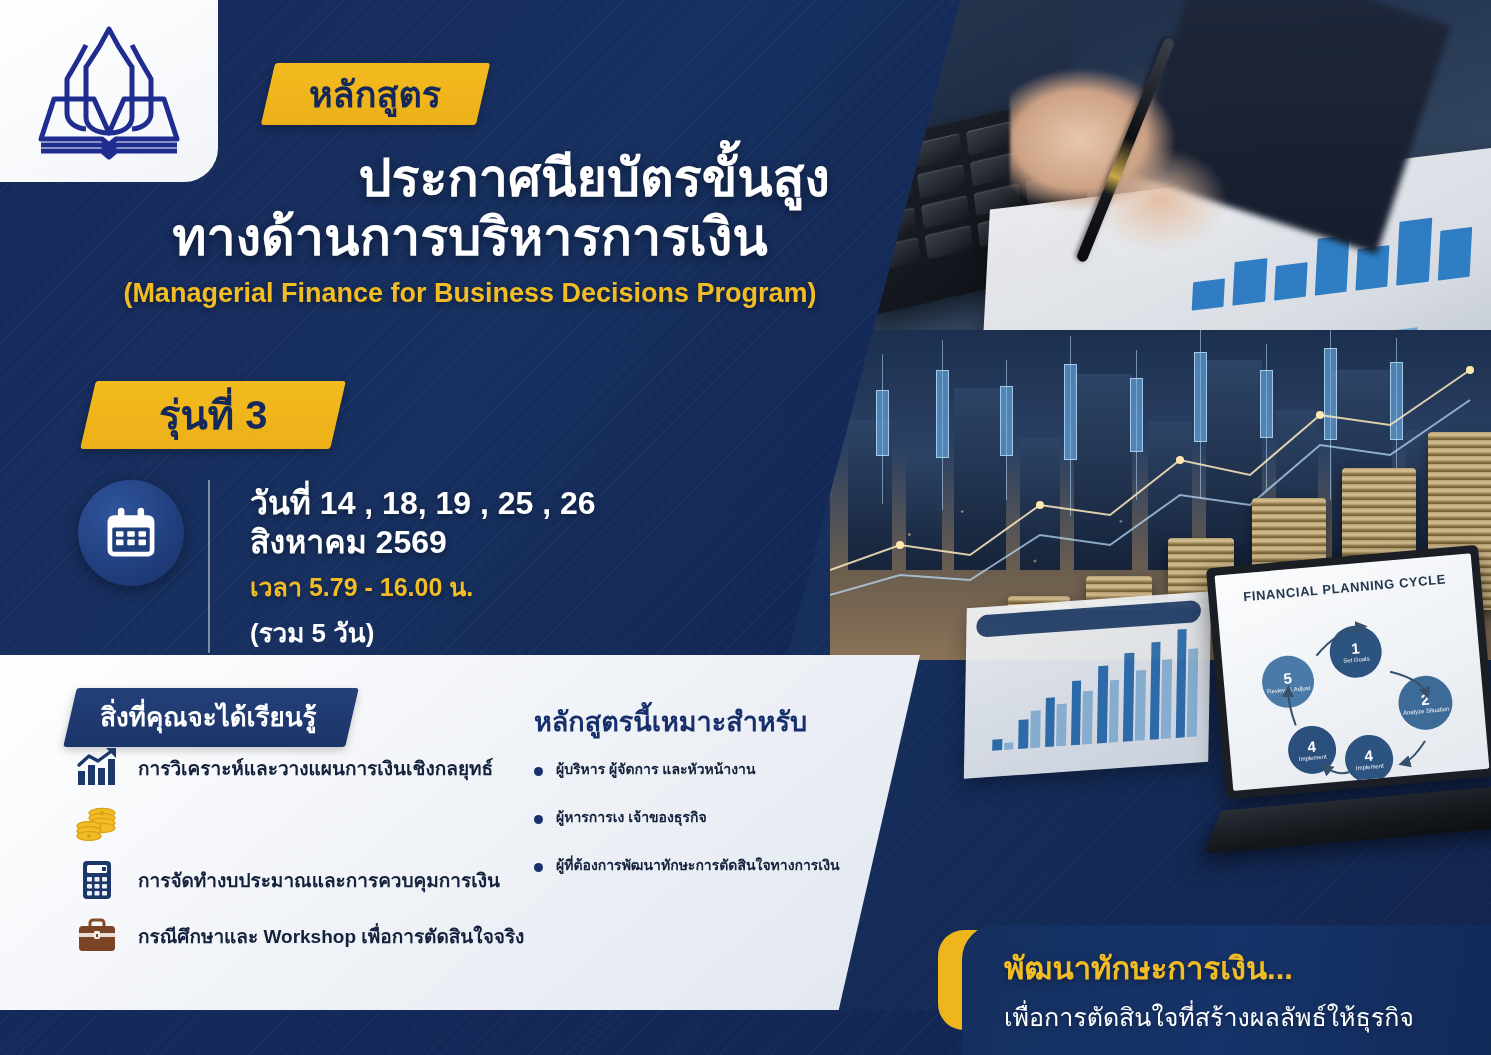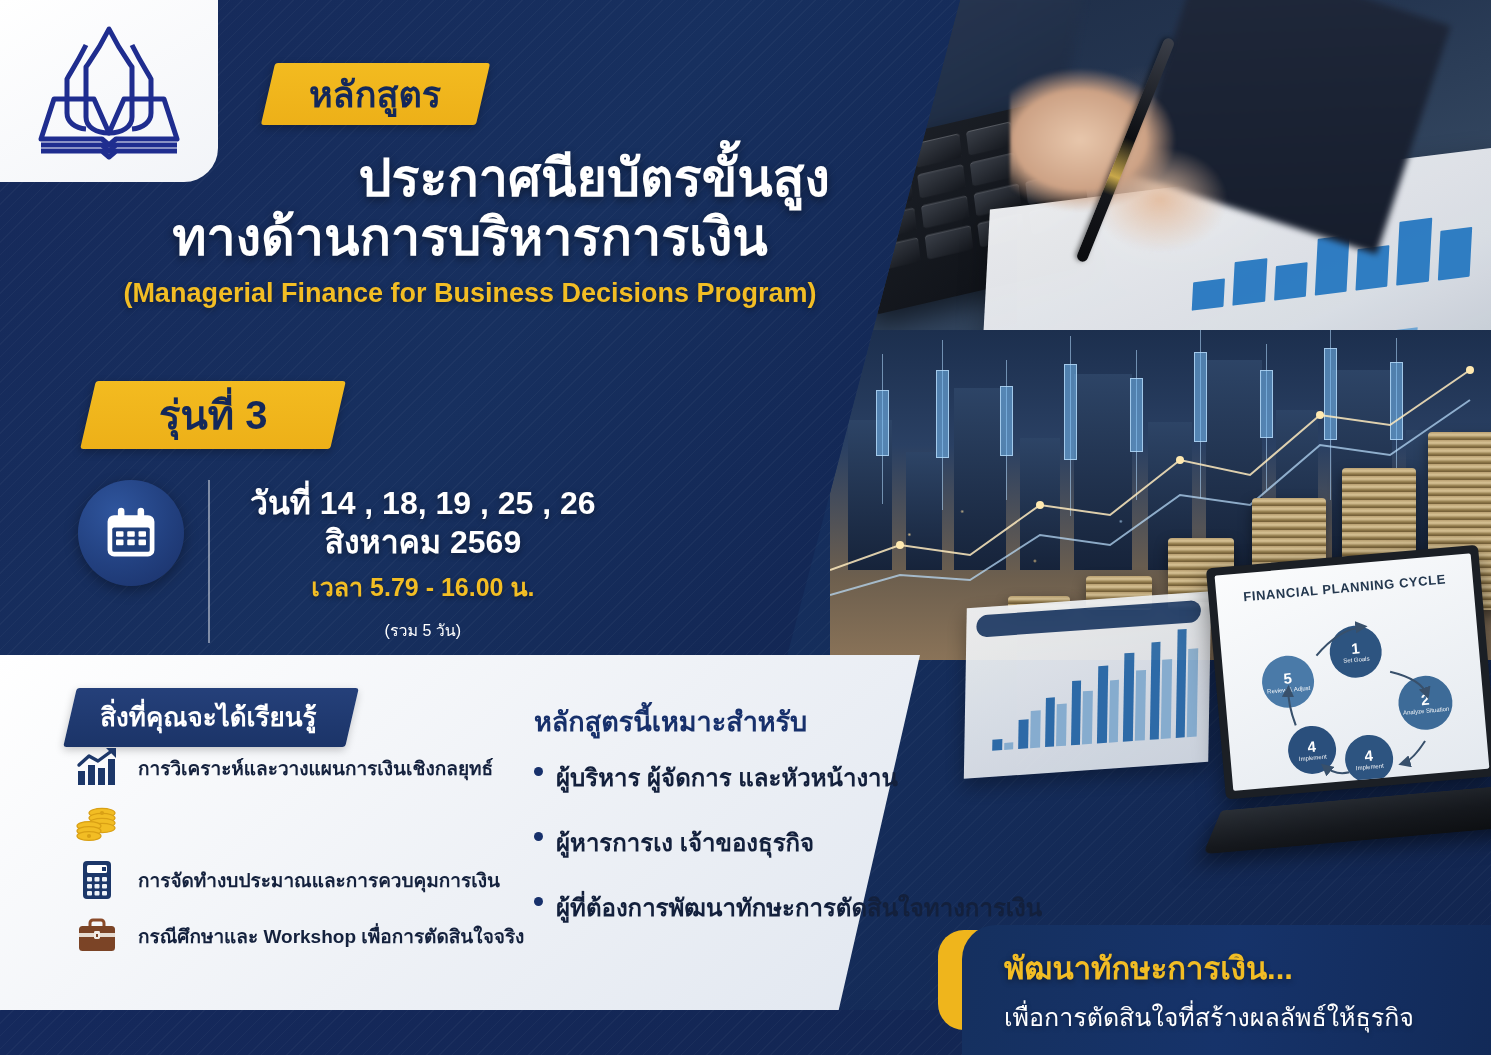--- a/index.html
+++ b/index.html
@@ -223,24 +223,24 @@
   
   .date-row { position: absolute; left: 78px; top: 480px; display: flex; align-items: flex-start; gap: 18px; }
   .cal-circle {
     width: 106px; height: 106px; border-radius: 50%;
     background: radial-gradient(circle at 36% 30%, #2f559d 0%, #22407f 55%, #1a3068 100%);
     display: flex; align-items: center; justify-content: center; flex: none;
     box-shadow: 0 4px 14px rgba(0,0,0,.35);
   }
   .cal-circle svg { width: 60px; height: 60px; }
   .date-divider { width: 2px; align-self: stretch; background: rgba(255,255,255,.45); margin-left: 6px; margin-right: 22px; }
-  .date-texts { padding-top: 4px; text-align: center; }
+  .date-texts { padding-top: 4px; }
   .date-main { color: #fff; font-size: 32px; font-weight: 700; line-height: 1.22; text-shadow: 0 2px 6px rgba(0,0,0,.4); }
   .date-time { color: #f2bd24; font-size: 25px; font-weight: 700; margin-top: 5px; text-shadow: 0 2px 5px rgba(0,0,0,.4); }
-  .date-total { color: #ffffff; font-size: 16px; font-weight: 400; margin-top: 11px; }
+  .date-total { color: #ffffff; font-size: 26px; font-weight: 700; margin-top: 5px; }
 
   
   .white-panel {
     position: absolute; left: 0; top: 655px; width: 920px; height: 358px;
     background: linear-gradient(140deg, #ffffff 0%, #eef1f6 55%, #e1e7f0 100%);
     clip-path: polygon(0 0, 920px 0, 838px 358px, 0 358px);
     border-bottom-right-radius: 30px;
   }
   .white-panel-under {
     position: absolute; left: 0; top: 655px; width: 880px; height: 358px;
@@ -265,21 +265,21 @@
   .learn-item { display: flex; align-items: center; height: 56px; gap: 14px; }
   .learn-ico { width: 54px; height: 46px; flex: none; display: flex; align-items: center; justify-content: center; }
   .learn-ico svg { width: 44px; height: 42px; }
   .learn-txt { color: #14213d; font-size: 19px; font-weight: 600; white-space: nowrap; }
 
   
   .sec2-title { position: absolute; left: 534px; top: 700px; color: #17306b; font-size: 27px; font-weight: 700; }
   .who-list { position: absolute; left: 534px; top: 758px; width: 390px; }
   .who-item { display: flex; align-items: flex-start; gap: 13px; margin-bottom: 26px; }
   .who-dot { width: 9px; height: 9px; border-radius: 50%; background: #17306b; flex: none; margin-top: 9px; }
-  .who-txt { color: #13203c; font-size: 24px; font-weight: 600; white-space: nowrap; }
+  .who-txt { color: #13203c; font-size: 14px; font-weight: 600; white-space: nowrap; }
 
   
   .bottom-strip {
     position: absolute; left: 0; top: 1010px; width: 1491px; height: 45px;
     background:
       repeating-linear-gradient(135deg,
         rgba(255,255,255,0.03) 0px, rgba(255,255,255,0.03) 1px,
         rgba(0,0,0,0) 1px, rgba(0,0,0,0) 9px),
       linear-gradient(90deg, #15295c, #12254f);
   }

